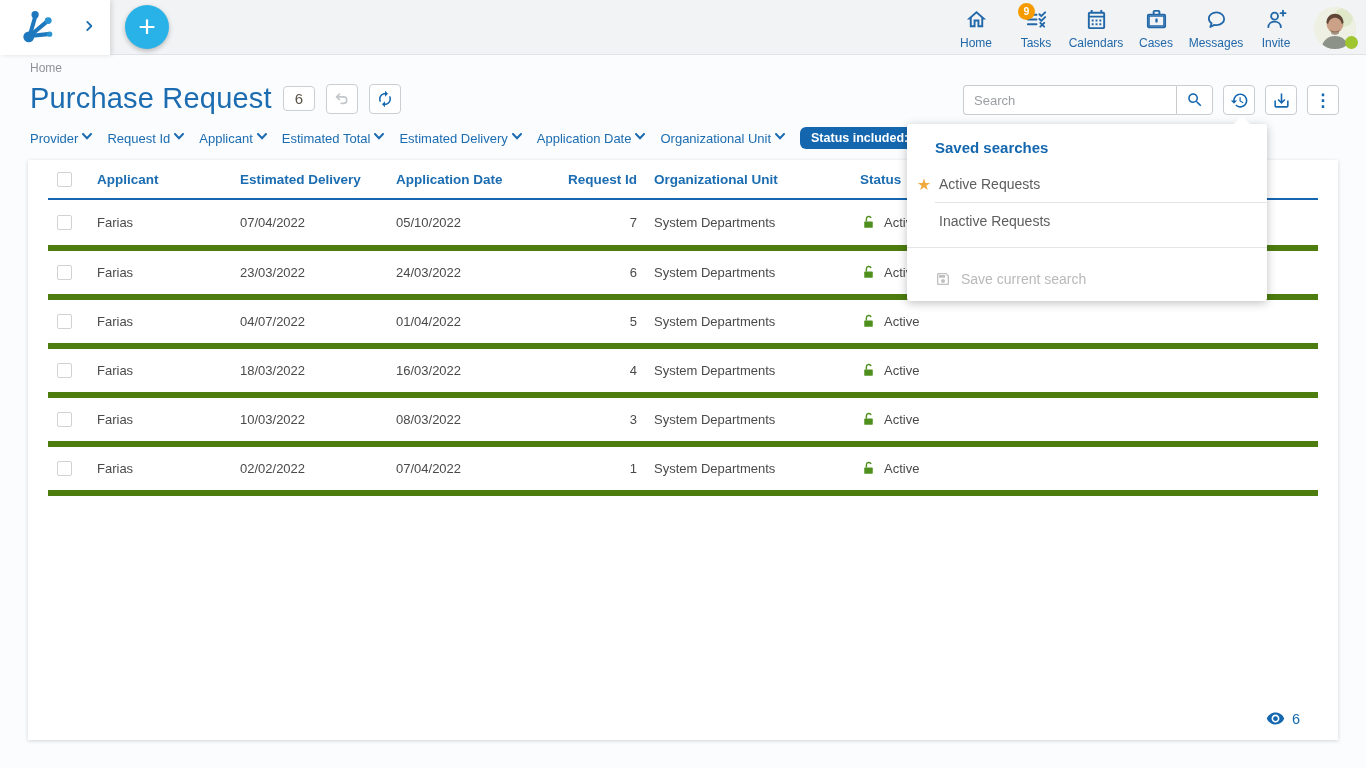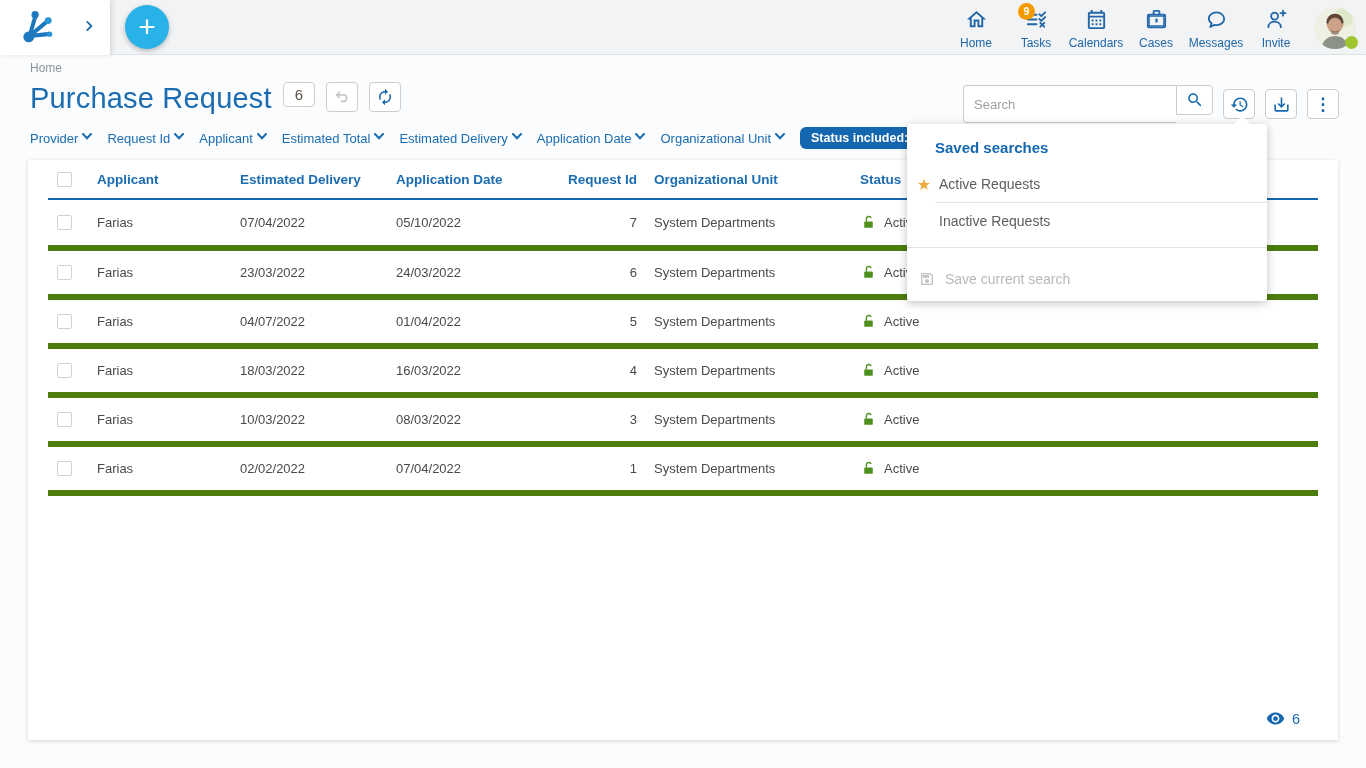--- a/index.html
+++ b/index.html
@@ -14,32 +14,32 @@
   .nav-item { width:60px; display:flex; flex-direction:column; align-items:center; gap:1px; color:#2268a9; cursor:pointer; position:relative; padding-top:2px; }
   .nav-item svg { width:23px; height:23px; }
   .nav-label { font-size:12px; }
   .badge { position:absolute; top:-3px; left:12px; min-width:17px; height:17px; border-radius:50%; background:#f59b00; color:#fff; font-size:10.5px; font-weight:bold; line-height:17px; text-align:center; }
   .avatar { position:relative; width:42px; height:42px; border-radius:50%; margin-left:8px; background:linear-gradient(135deg,#eef1e2 0%,#dde6c8 100%); overflow:visible; cursor:pointer; }
   .avatar svg { width:42px; height:42px; border-radius:50%; display:block; }
   .presence-dot { position:absolute; right:-2px; bottom:0; width:13px; height:13px; border-radius:50%; background:#9fc52f; }
 
   
   .breadcrumb { position:absolute; top:61px; left:30px; font-size:12px; color:#8f9396; cursor:pointer; }
-  .title-row { position:absolute; top:82px; left:30px; display:flex; align-items:flex-start; gap:11px; }
+  .title-row { position:absolute; top:82px; left:30px; display:flex; align-items:center; gap:11px; }
   .page-title { font-size:29px; font-weight:500; color:#1b6cb1; letter-spacing:.2px; }
   .count-badge { border:1px solid #cbcfd2; border-radius:4px; background:#fff; color:#5a5248; font-size:15px; padding:3px 11px; }
   .icon-btn { width:32px; height:30px; border:1px solid #cbcfd2; border-radius:4px; background:#fff; display:flex; align-items:center; justify-content:center; cursor:pointer; }
   .icon-btn svg { width:18px; height:18px; }
   .icon-btn.blue { color:#1467af; }
   .icon-btn.disabled { color:#c3c7cb; cursor:default; }
 
   
   .search-cluster { position:absolute; top:85px; right:27px; display:flex; align-items:center; gap:10px; }
   .search-box { display:flex; }
-  .search-box input { width:213px; height:38px; border:1px solid #c9cdd0; border-right:none; border-radius:4px 0 0 4px; padding:0 10px; font-size:13px; color:#444; outline:none; background:#fff; }
+  .search-box input { width:213px; height:30px; border:1px solid #c9cdd0; border-right:none; border-radius:4px 0 0 4px; padding:0 10px; font-size:13px; color:#444; outline:none; background:#fff; }
   .search-box input::placeholder { color:#9aa0a4; }
   .search-btn { width:37px; height:30px; border:1px solid #c9cdd0; border-radius:0 4px 4px 0; background:#fff; color:#1467af; display:flex; align-items:center; justify-content:center; cursor:pointer; }
   .search-btn svg { width:18px; height:18px; }
   .sq-btn { width:32px; height:30px; border:1px solid #c9cdd0; border-radius:4px; background:#fff; color:#1467af; display:flex; align-items:center; justify-content:center; cursor:pointer; }
   .sq-btn svg { width:19px; height:19px; }
   .kebab { font-size:17px; font-weight:bold; color:#1467af; letter-spacing:0; }
 
   
   .filter-row { position:absolute; top:126px; left:30px; display:flex; align-items:center; gap:15px; height:24px; }
   .filter-dd { display:flex; align-items:flex-start; gap:4px; border:none; background:transparent; color:#1b6cb1; font-size:13px; cursor:pointer; font-family:inherit; }
@@ -64,21 +64,21 @@
 
   
   .dropdown { position:absolute; left:907px; top:124px; width:360px; background:#fff; border-radius:3px; box-shadow:0 2px 10px rgba(0,0,0,.25); z-index:20; padding-bottom:0; }
   .dropdown::before { content:""; position:absolute; top:-8px; left:327px; border-left:8px solid transparent; border-right:8px solid transparent; border-bottom:8px solid #fff; }
   .dd-title { padding:15px 0 10px 28px; font-size:15px; font-weight:bold; color:#1467af; }
   .dd-item { height:36px; display:flex; align-items:center; padding-left:6px; font-size:14px; color:#5d5d5d; cursor:pointer; }
   .star-slot { width:22px; text-align:center; font-size:16px; color:#f0a93c; flex:none; }
   .dd-item .item-label { margin-left:4px; }
   .dd-divider { border-top:1px solid #e4e4e4; }
   .dd-divider.inset { margin-left:28px; }
-  .dd-save { height:45px; display:flex; align-items:center; gap:10px; padding-left:12px; color:#b9b9b9; font-size:14px; margin-top:8px; cursor:default; }
+  .dd-save { height:45px; display:flex; align-items:center; gap:10px; padding-left:28px; color:#b9b9b9; font-size:14px; margin-top:8px; cursor:default; }
   .dd-save svg { width:16px; height:16px; }
 </style>
 </head>
 <body>
 
 <div class="stage">
 
   <div class="topbar">
     <div class="logo-box">
       <span>

